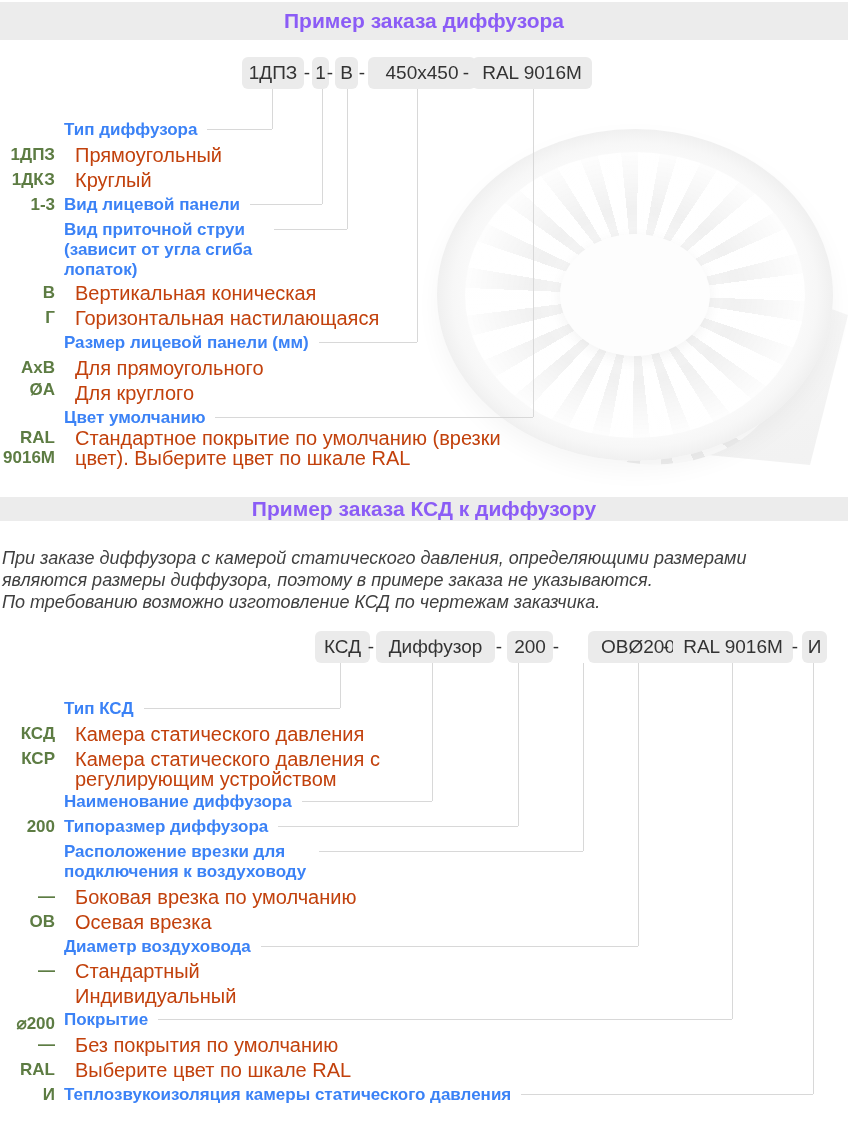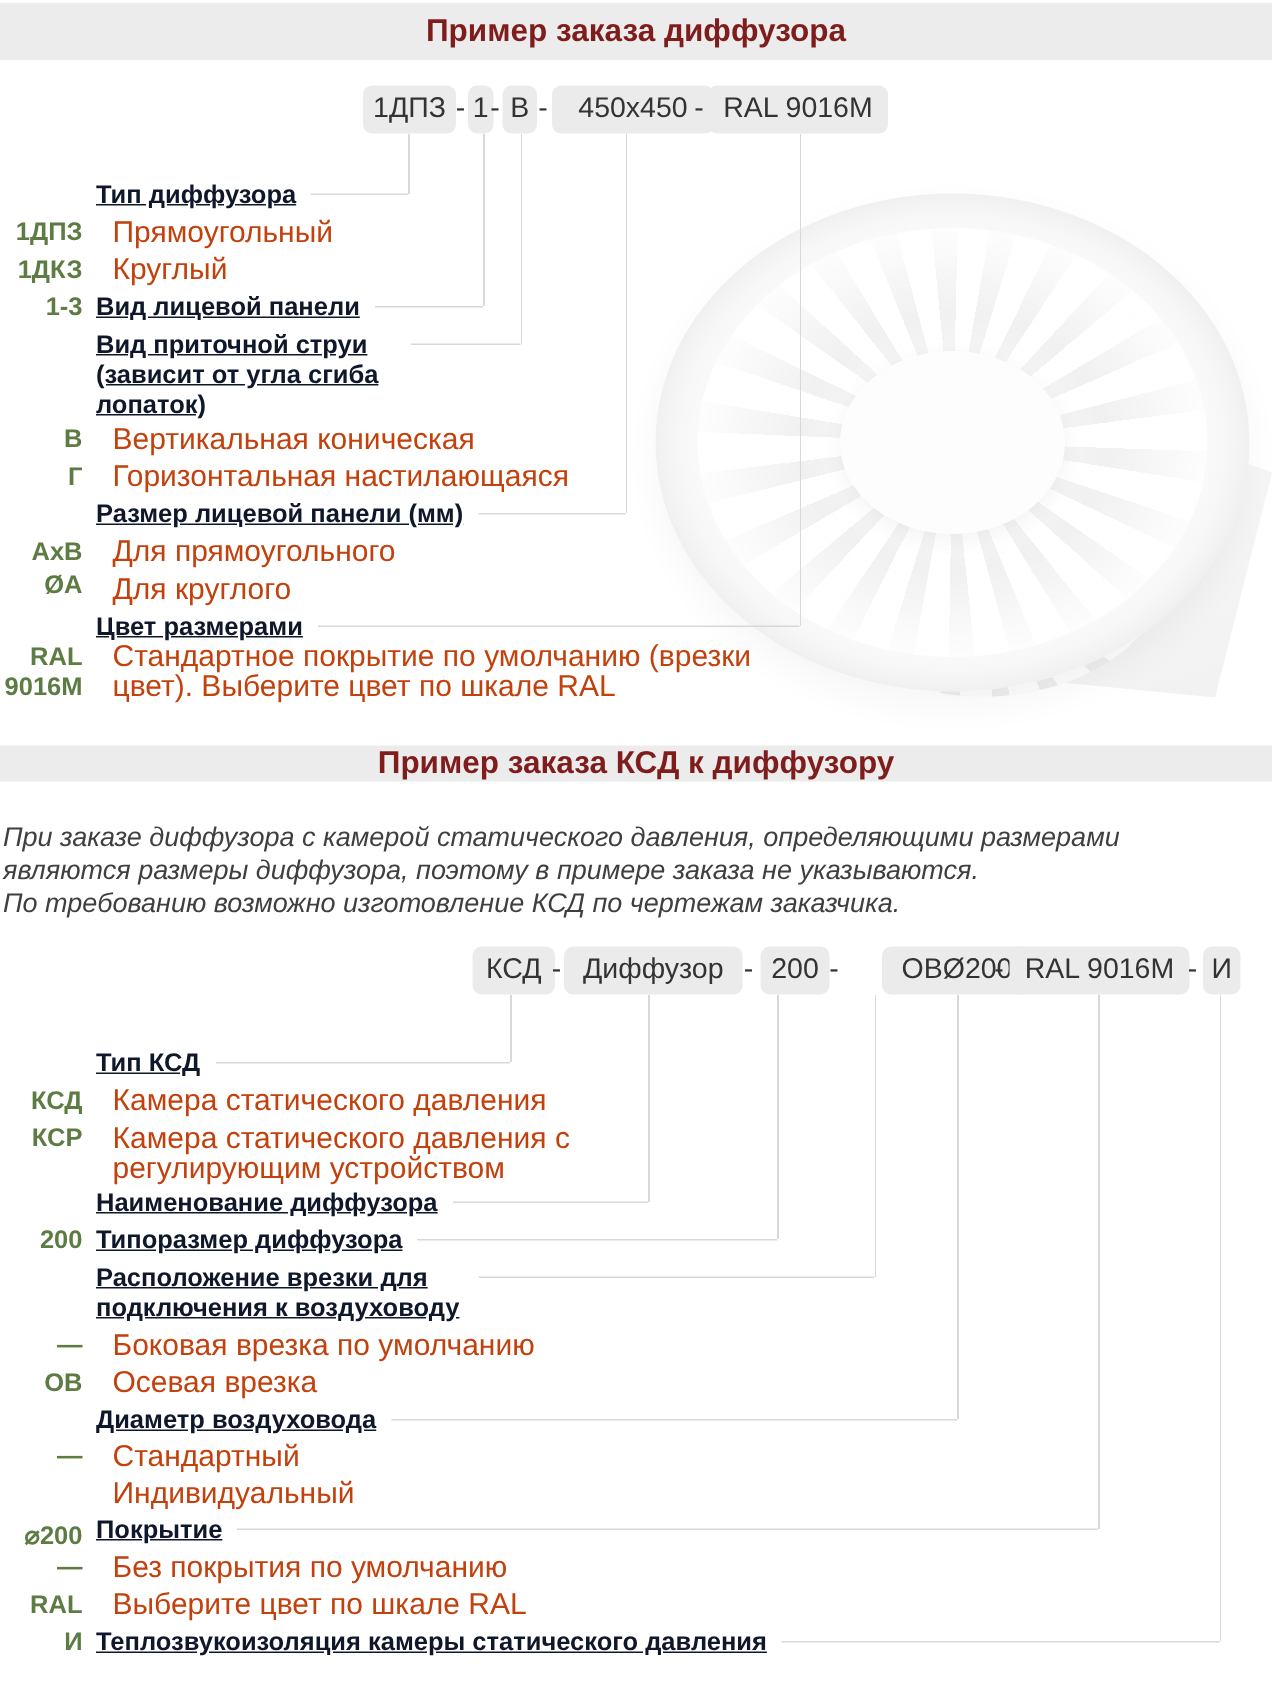--- a/index.html
+++ b/index.html
@@ -1,30 +1,30 @@
 <!DOCTYPE html>
 <html><head>
 <meta charset="utf-8">
 <style>
   html,body{margin:0;padding:0;background:#fff;}
   .page{position:relative;width:848px;height:1125px;background:#ffffff;
         font-family:"Liberation Sans",sans-serif;overflow:hidden;}
   .band{position:absolute;left:0;right:0;height:38px;background:#ececec;
         display:flex;align-items:center;justify-content:center;
-        font-size:21px;font-weight:600;color:#7f1d1d;}
+        font-size:21px;font-weight:600;color:#8b5cf6;}
   .codebox{position:absolute;height:32px;background:#ebebeb;border-radius:6px;
         display:flex;align-items:center;justify-content:center;
         font-size:19px;color:#333;white-space:nowrap;}
   .dash{position:absolute;width:10px;height:32px;display:flex;align-items:center;
         justify-content:center;font-size:19px;color:#333;}
   .code-col{position:absolute;left:0;width:55px;text-align:right;
         font-weight:700;color:#5d7c43;font-size:17px;line-height:20px;}
   .row{position:absolute;left:75px;font-size:20px;color:#c2410c;line-height:20px;}
   .labrow{position:absolute;left:64px;display:flex;align-items:flex-start;}
-  .lab{flex:none;font-weight:700;color:#0f172a;font-size:17px;line-height:20px;text-decoration:underline;}
+  .lab{flex:none;font-weight:700;color:#3b82f6;font-size:17px;line-height:20px;}
   .line{flex:1;height:1px;background:#d8d8d8;margin-left:10px;margin-top:9px;}
   .note{position:absolute;left:2px;top:547px;width:780px;font-style:italic;
         font-size:18px;line-height:22px;color:#3f3f3f;}
   .note p{margin:0;}
   svg.connectors{position:absolute;left:0;top:0;pointer-events:none;}
 
   
   .illustration{position:absolute;left:440px;top:130px;width:408px;height:350px;}
   .panel{position:absolute;left:0;top:0;width:408px;height:350px;
         background:linear-gradient(165deg,#fdfdfd 0%,#f1f1f1 100%);
@@ -99,21 +99,21 @@
   <div class="labrow" style="top:333px;width:353px">
     <span class="lab">Размер лицевой панели (мм)</span>
     <span class="line"></span>
   </div>
   <div class="code-col" style="top:358px">АхВ</div>
   <div class="row" style="top:358px">Для прямоугольного</div>
   <div class="code-col" style="top:380px">ØА</div>
   <div class="row" style="top:383px">Для круглого</div>
 
   <div class="labrow" style="top:408px;width:469px">
-    <span class="lab">Цвет размерами</span>
+    <span class="lab">Цвет умолчанию</span>
     <span class="line"></span>
   </div>
   <div class="code-col" style="top:428px">RAL 9016М</div>
   <div class="row" style="top:428px;width:430px">Стандартное покрытие по умолчанию (врезки цвет). Выберите цвет по шкале RAL</div>
 
   <div class="band" style="top:497px;height:24px">Пример заказа КСД к диффузору</div>
 
   <div class="note">
     <p>При заказе диффузора с камерой статического давления, определяющими размерами являются размеры диффузора, поэтому в примере заказа не указываются.</p>
     <p>По требованию возможно изготовление КСД по чертежам заказчика.</p>

